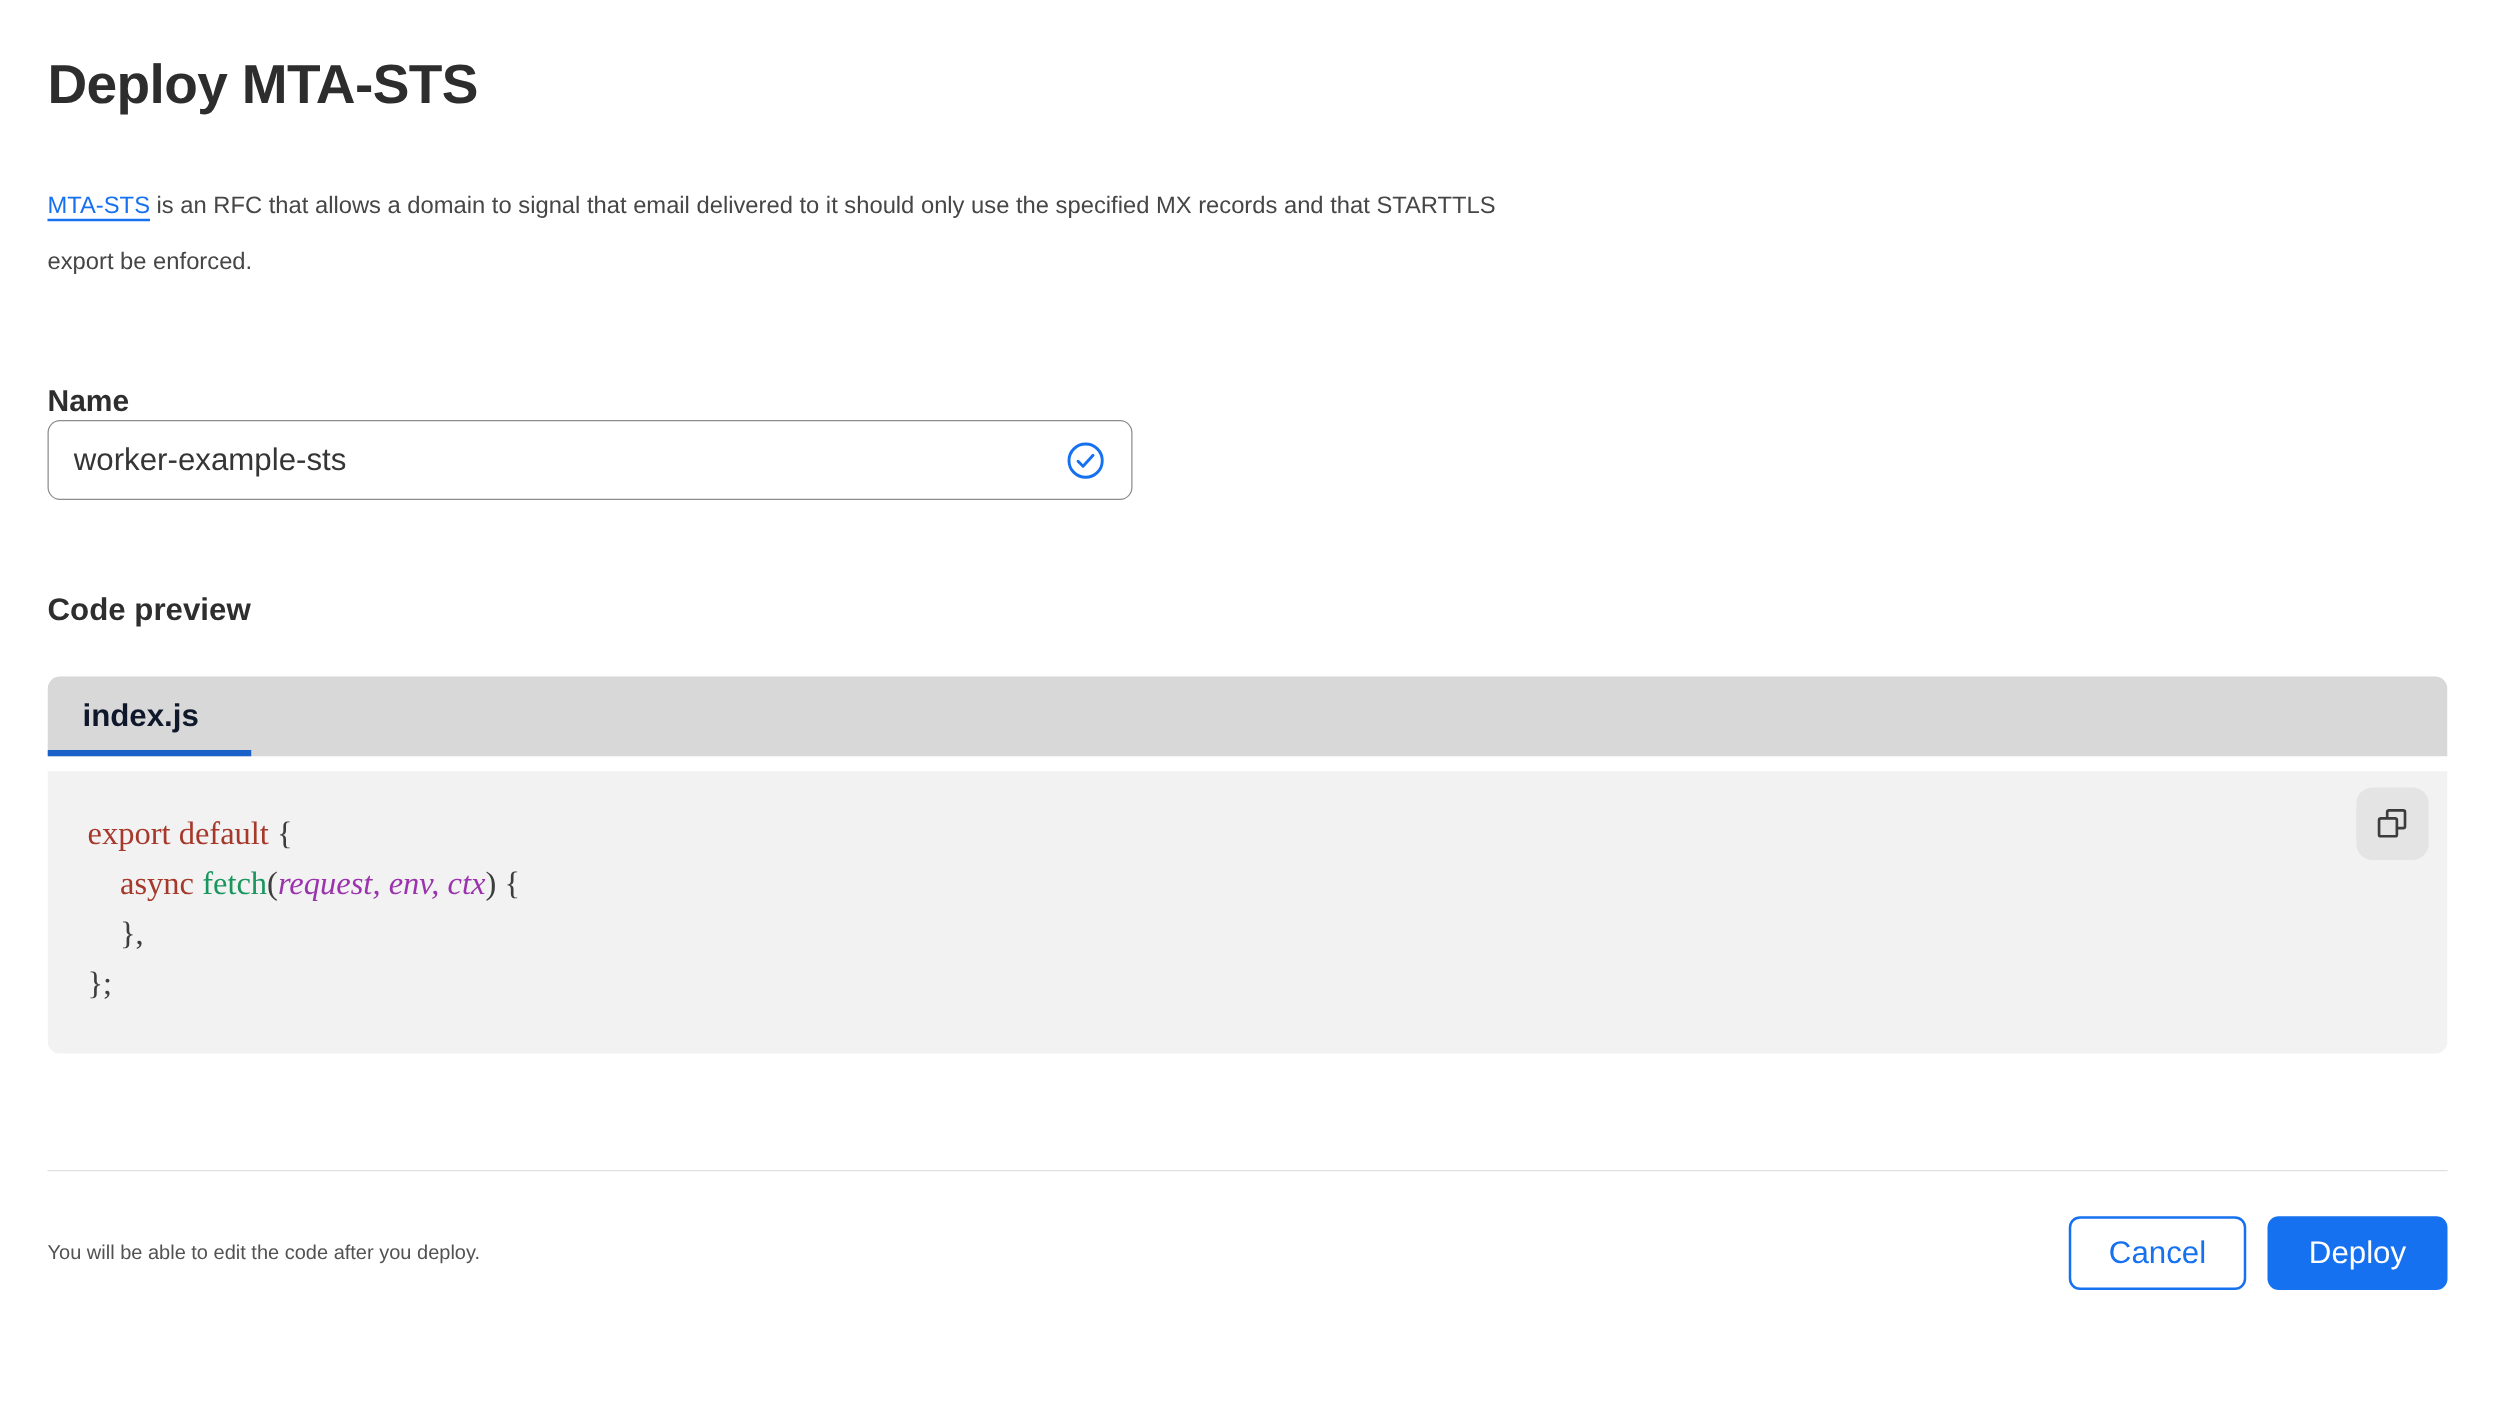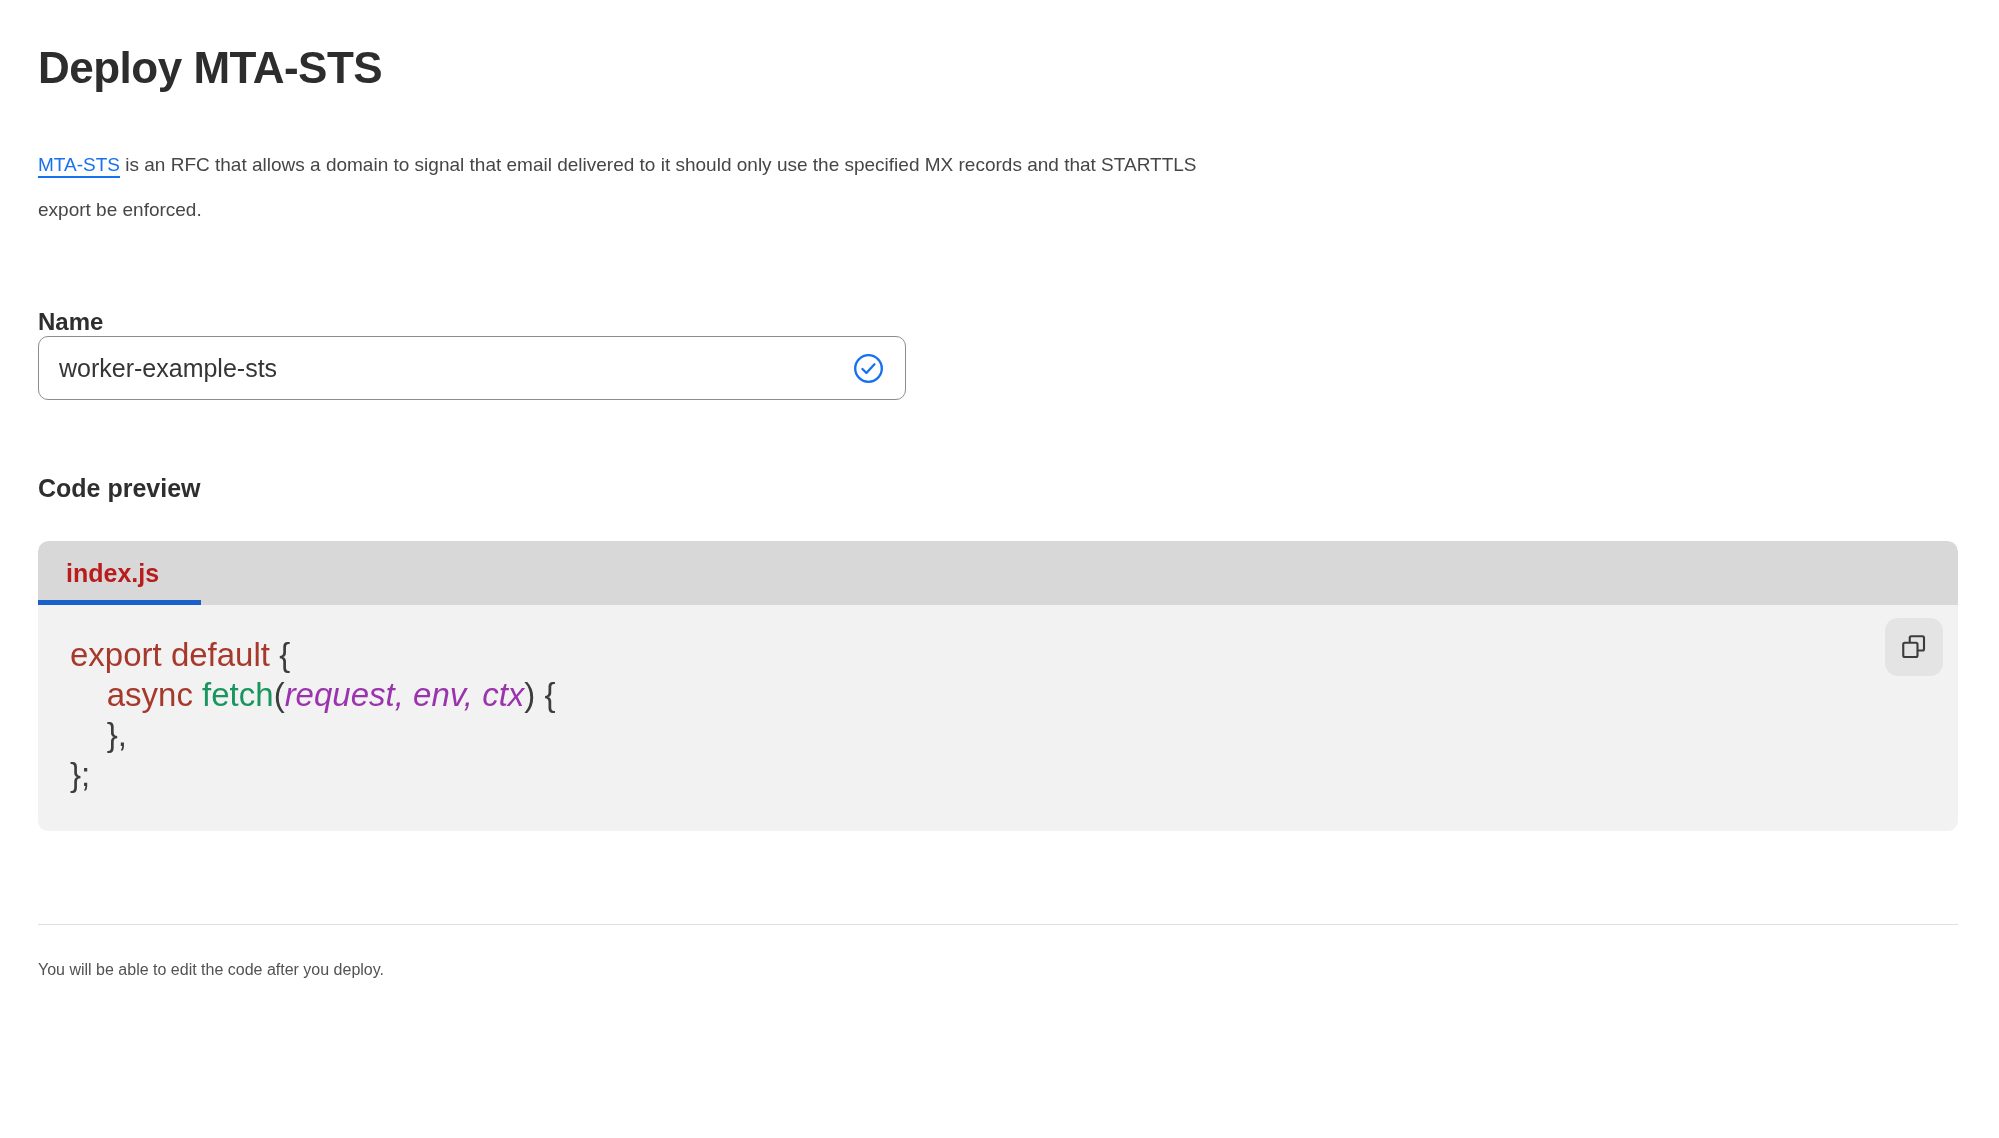--- a/index.html
+++ b/index.html
@@ -90,39 +90,40 @@
     border-radius: 10px 10px 0 0;
   }
   .tab {
     position: relative;
     width: 163px;
     display: flex;
     align-items: center;
     padding-left: 28px;
     font-size: 25px;
     font-weight: 700;
-    color: #b91c1c;
+    color: #0f172a;
     cursor: pointer;
   }
   .tab-underline {
     position: absolute;
     left: 0;
     bottom: 0;
     width: 100%;
     height: 5px;
     background: var(--underline);
   }
   .code-area {
     position: relative;
     background: #f2f2f2;
     padding: 30px 90px 36px 32px;
-    font-family: Liberation Sans, sans-serif;
-    font-size: 33px;
+    font-family: Liberation Serif, serif;
+    font-size: 26px;
     line-height: 40px;
     color: #3d3d3d;
+    margin-top: 12px;
   }
   .code-line { white-space: pre; }
   .tok-kw    { color: var(--kw); }
   .tok-fn    { color: var(--fn); }
   .tok-param { color: var(--param); font-style: italic; }
   .tok-str   { color: var(--str); }
   .tok-plain { color: #3d3d3d; }
   .copy-btn {
     position: absolute;
     top: 13px;
@@ -218,13 +219,17 @@
         <rect x="3.4" y="8.6" width="11.4" height="11.4" rx="1.2" fill="#e4e4e4" stroke="#3c3c3c" stroke-width="1.7"></rect>
       </svg>
     </button>
   </div>
 </div>
 
 <hr class="divider">
 
 <div class="footer-row">
   <div class="footer-note">You will be able to edit the code after you deploy.</div>
+  <div class="btn-group">
+    <button class="btn btn-cancel">Cancel</button>
+    <button class="btn btn-deploy">Deploy</button>
+  </div>
 </div>
 
 </body></html>

